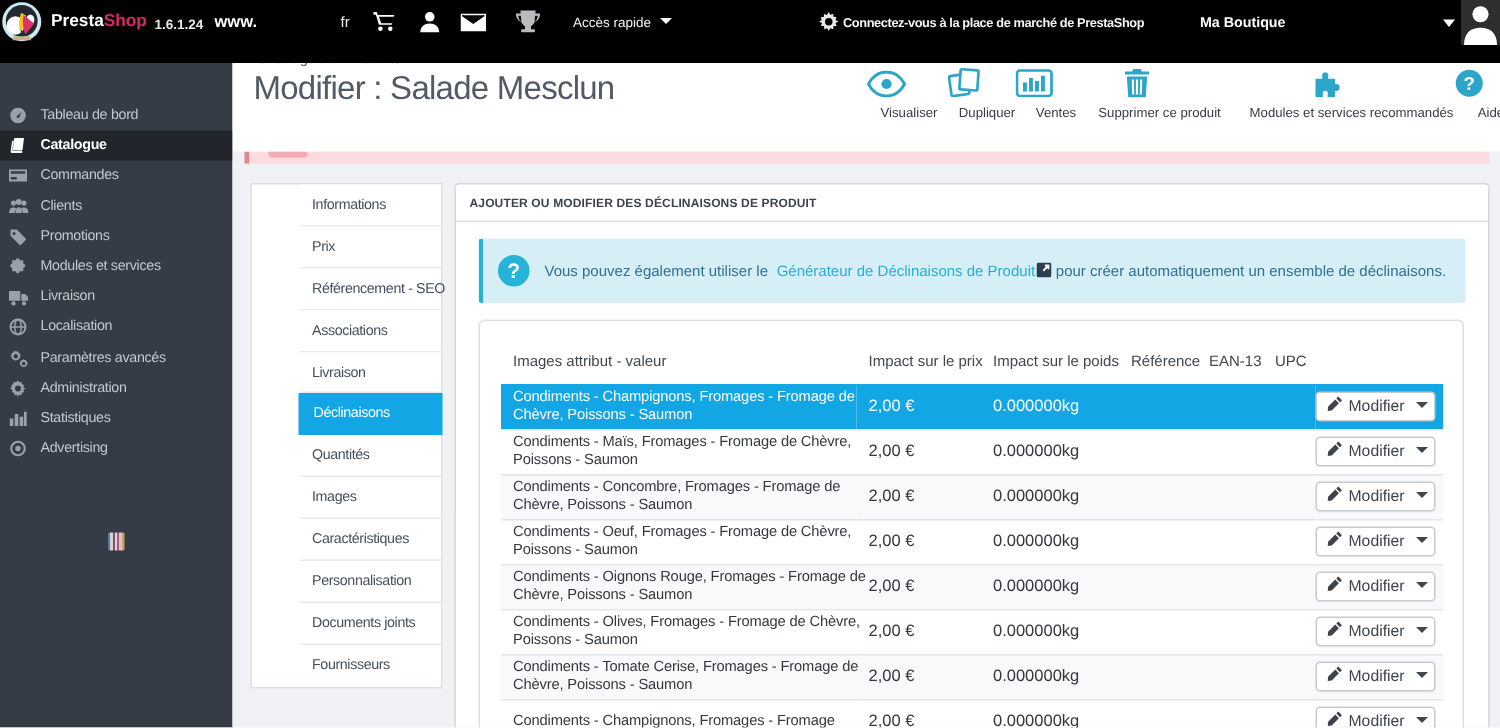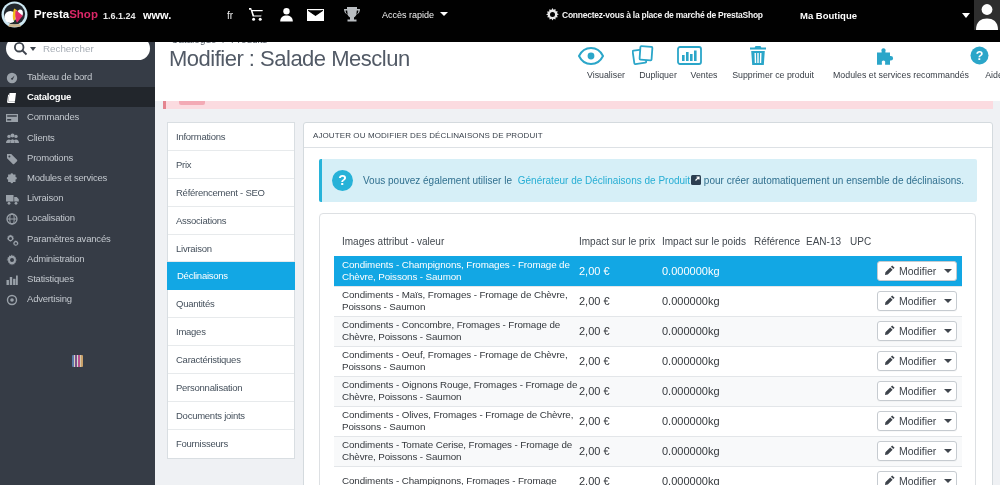--- a/index.html
+++ b/index.html
@@ -44,27 +44,27 @@
 #title { position:absolute; left:14px; top:16px; font-size:22px; letter-spacing:-0.5px; color:#525a66; }
 .hbtn { position:absolute; top:15px; width:150px; text-align:center; } .hbtn .ib { height:20px; display:flex; align-items:flex-end; justify-content:center; }
 .hbtn svg { display:inline-block; }
 .hbtn .lbl { position:absolute; top:25px; left:50%; transform:translateX(-50%); white-space:nowrap; font-size:8.8px; color:#363c44;margin-left:15px; }
 
 
 #content { position:absolute; left:155px; top:101px; width:845px; height:384px; background:#eff1f4; }
 #pinkalert { position:absolute; left:8px; top:0px; width:830px; height:7.5px; background:#fbdbe0; border-left:3px solid #e4848f; }
 #pinkbtn { position:absolute; left:13px; top:0; width:26px; height:3.5px; background:#f3aab5; border-radius:0 0 2px 2px; }
 
-#tabcol { position:absolute; left:12px; top:21px; width:128px; background:#fff; border:1px solid #d9dee2; }
+#tabcol { position:absolute; left:12px; top:21px; width:128px; background:#fff; border:1px solid #d9dee2;padding-left:32px; }
 #tabcol div { height:27.9px; line-height:27.9px; padding-left:8px; font-size:9.5px; letter-spacing:-0.25px; color:#45505c; border-bottom:1px solid #e7eaec; background:#fff; white-space:nowrap; }
 #tabcol div:last-child { border-bottom:none; }
 #tabcol div.on { background:#12a7e4; color:#fff; margin:0 -1px; padding-left:10px; border-bottom:none; border-top:none; }
 
 #panel { position:absolute; left:148px; top:21px; width:690px; height:380px; background:#fff; border:1px solid #d4dade; border-radius:3px; }
-#panelhead { height:25px; line-height:25px; border-bottom:1px solid #dde1e5; font-size:8px; font-weight:normal; color:#3b434d; padding-left:9px; letter-spacing:.1px; }
+#panelhead { height:25px; line-height:25px; border-bottom:1px solid #dde1e5; font-size:8px; font-weight:bold; color:#3b434d; padding-left:9px; letter-spacing:.1px; }
 #infoalert { position:absolute; left:15px; top:36px; width:658px; height:43px; background:#d6eff7; border-left:3px solid #27b3d9; border-radius:2px; }
 #infoalert .qm { position:absolute; left:10px; top:11px; width:21px; height:21px; border-radius:50%; background:#27b2d8; color:#fff; font-weight:bold; font-size:14px; text-align:center; line-height:21px; }
 #infoalert .txt { position:absolute; left:41px; top:15.5px; font-size:10px; color:#31708f; white-space:nowrap; }
 #infoalert .lnk { color:#27aed4; margin:0 1px 0 3px; }
 
 #twrap { position:absolute; left:15px; top:90px; width:657px; height:300px; background:#fff; border:1px solid #dde0e3; border-radius:4px; }
 #ctable { position:absolute; left:14px; top:14px; width:628px; border-collapse:collapse; table-layout:fixed; font-size:11px; color:#34383d; }
 #ctable th { font-weight:normal; color:#41474e; text-align:left; height:28px; padding:0 0 0 8px; font-size:10px; white-space:nowrap; overflow:visible; }
 #ctable td { padding:0 0 0 8px; height:29px; border-top:1px solid #e3e6e9; vertical-align:middle; white-space:nowrap; }
 #ctable td.attr { font-size:9.8px; letter-spacing:-0.1px; line-height:12.5px; padding-top:2px; padding-bottom:2px; }
@@ -119,28 +119,20 @@
   <span id="topcaret"></span>
   <div id="avatar">
     <svg width="26" height="30" viewBox="0 0 26 30">
       <circle cx="13" cy="9.5" r="5.4" fill="#fff"></circle>
       <path d="M2 30 C2 21.5 7 18.5 13 18.5 C19 18.5 24 21.5 24 30 Z" fill="#fff"></path>
     </svg>
   </div>
 </div>
 
 <div id="sidebar">
-  <div id="search">
-    <svg class="mag" width="15" height="15" viewBox="0 0 15 15">
-      <circle cx="6.2" cy="6.2" r="4.3" fill="none" stroke="#3d434c" stroke-width="1.8"></circle>
-      <line x1="9.5" y1="9.5" x2="13.5" y2="13.5" stroke="#3d434c" stroke-width="1.8"></line>
-    </svg>
-    <span class="crt"></span>
-    <span class="ph">Rechercher</span>
-  </div>
   <ul id="menu">
       <li>
         <span class="mi"><svg width="12" height="12" viewBox="0 0 12 12">
             <circle cx="6" cy="6" r="5.2" fill="#9aa1a9"></circle>
             <path d="M5.2 6.8 L8.6 3.4 L6.8 7.4 z" fill="#363c46"></path>
             <circle cx="6" cy="6.8" r="0.9" fill="#363c46"></circle>
           </svg></span>
         <span>Tableau de bord</span>
       </li>
       <li class="active">

